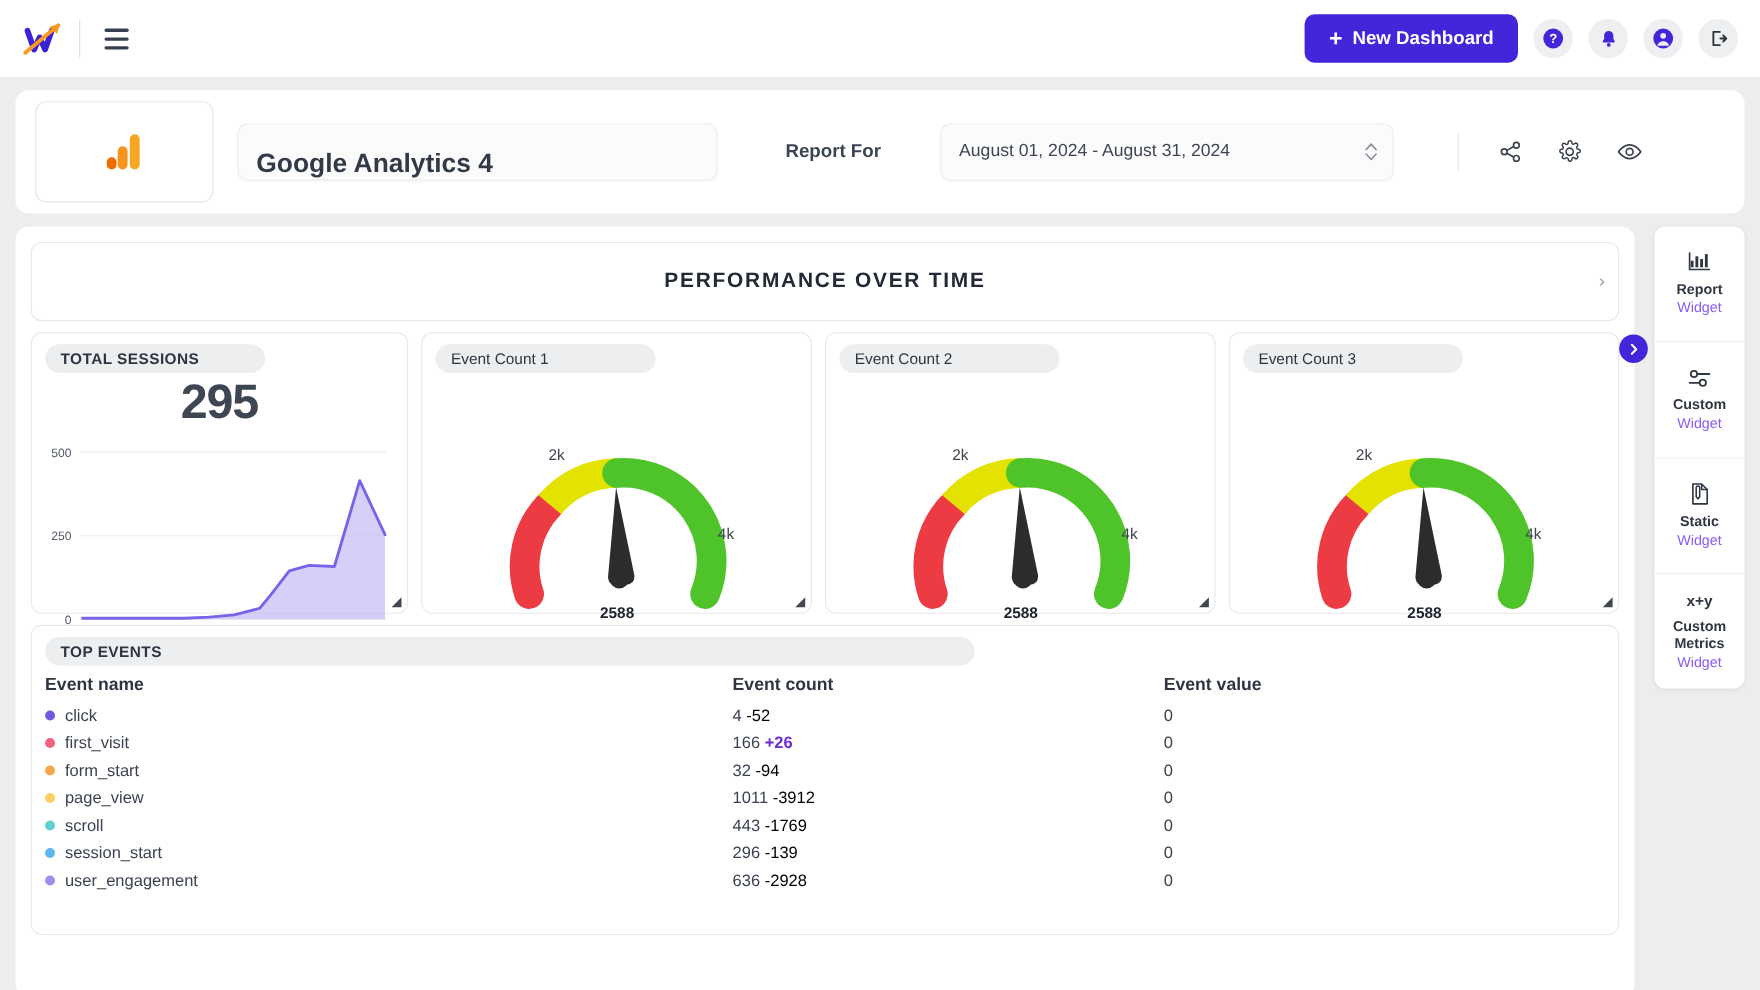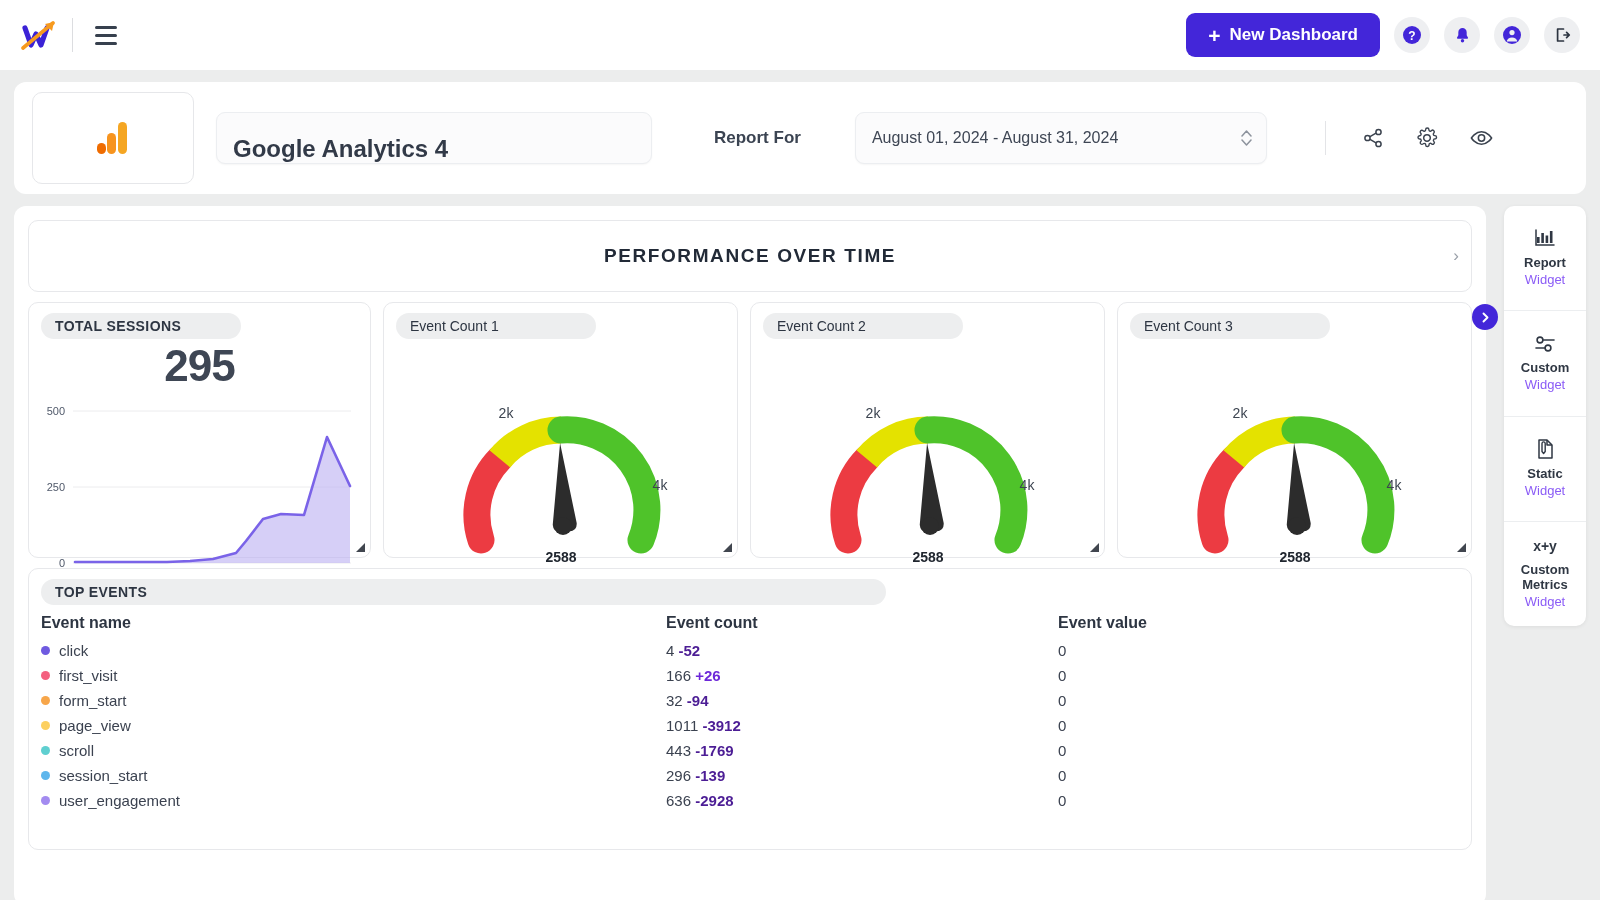--- a/index.html
+++ b/index.html
@@ -111,21 +111,21 @@
   }
   table { width: 100%; border-collapse: collapse; margin-top: 6px; }
   th {
     text-align: left; font-size: 16px; font-weight: bold; color: #2d3542;
     padding: 3px 0 6px 0;
     margin-left: 20px;
   }
   td { font-size: 15px; color: #3b4250; padding: 4px 0; }
   .ev-name { display: flex; align-items: center; gap: 9px; }
   .dot { width: 9px; height: 9px; border-radius: 50%; flex: none; }
-  .delta-neg { color: #4c1d95; font-weight: bold; margin-top: 36px; }
+  .delta-neg { color: #000000; font-weight: normal; margin-top: 36px; }
   .delta-pos { color: #6d28d9; font-weight: bold; }
   .col-a { width: 625px; } .col-b { width: 392px; }
 
   
   .side-panel {
     width: 82px; background: #fff; border-radius: 10px;
     margin-left: 18px; height: 420px;
     display: flex; flex-direction: column;
     box-shadow: 0 1px 4px rgba(0,0,0,.07);
   }

